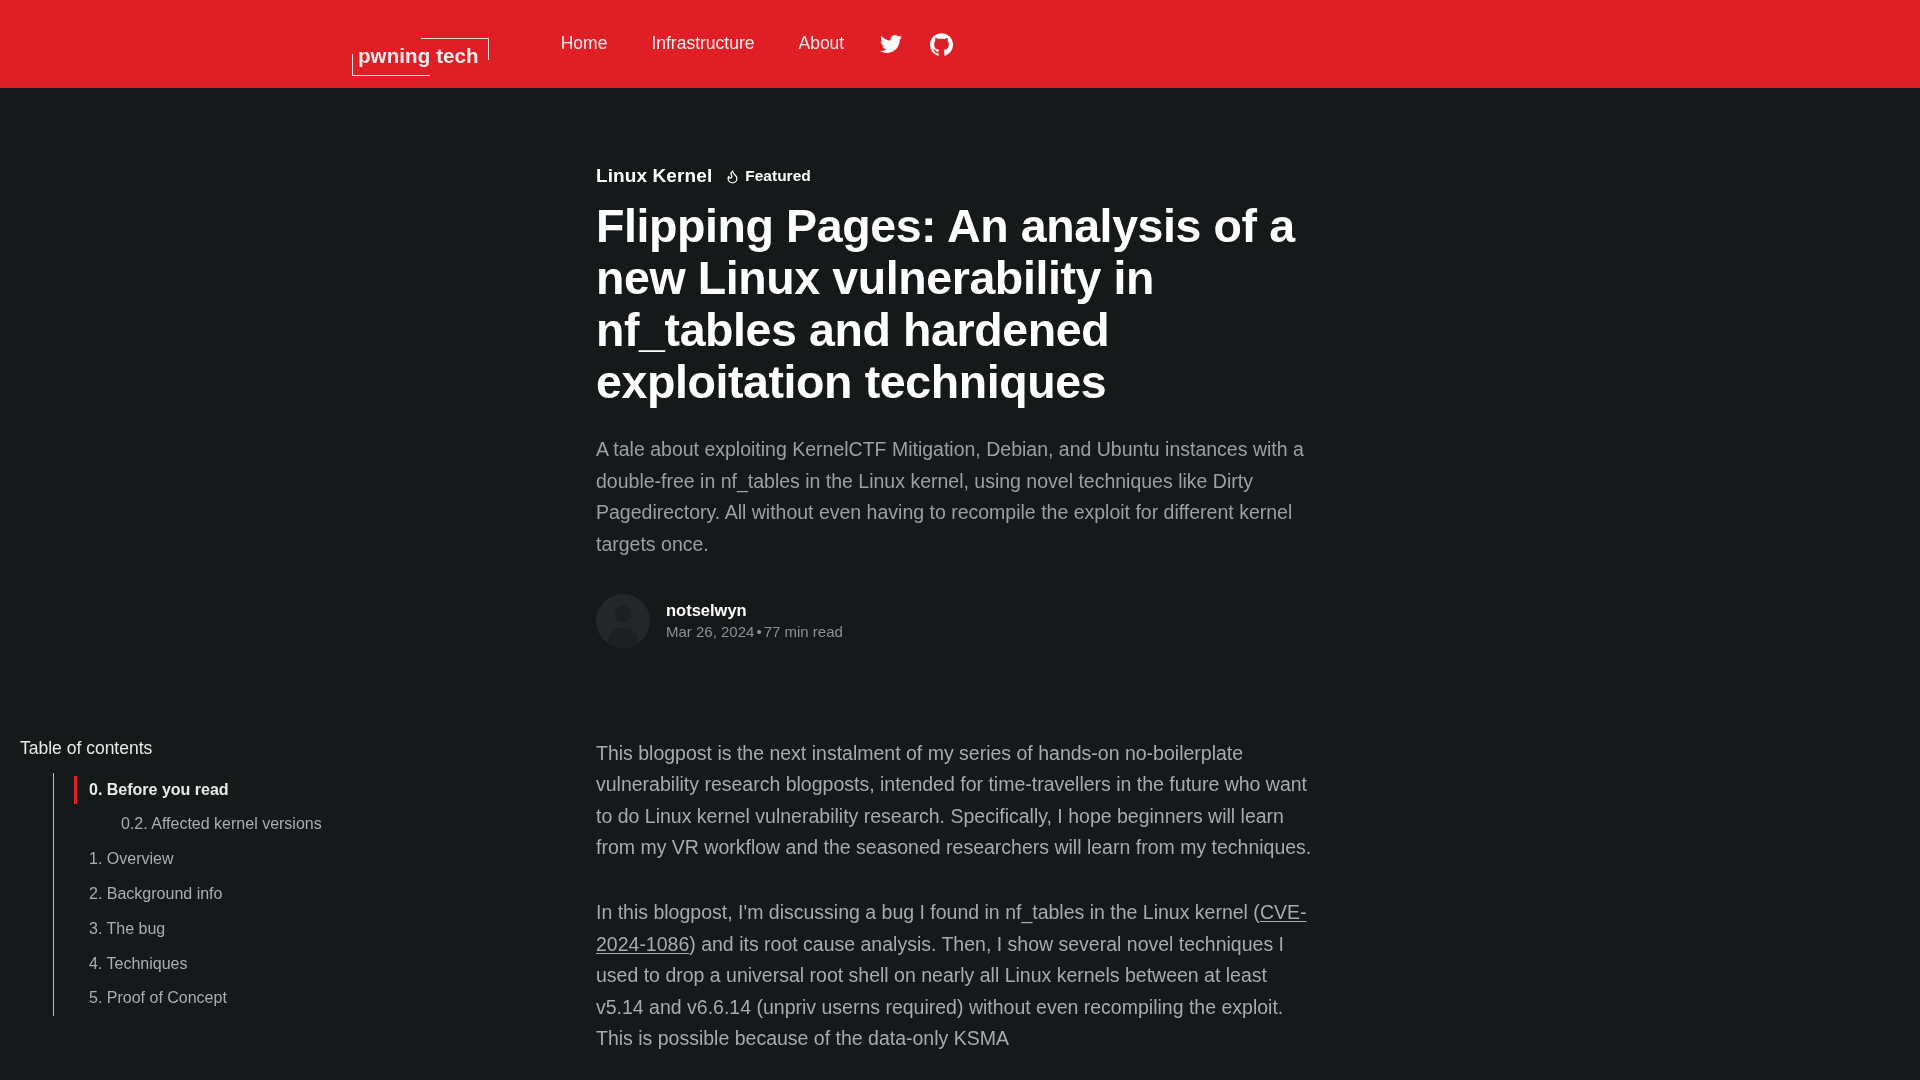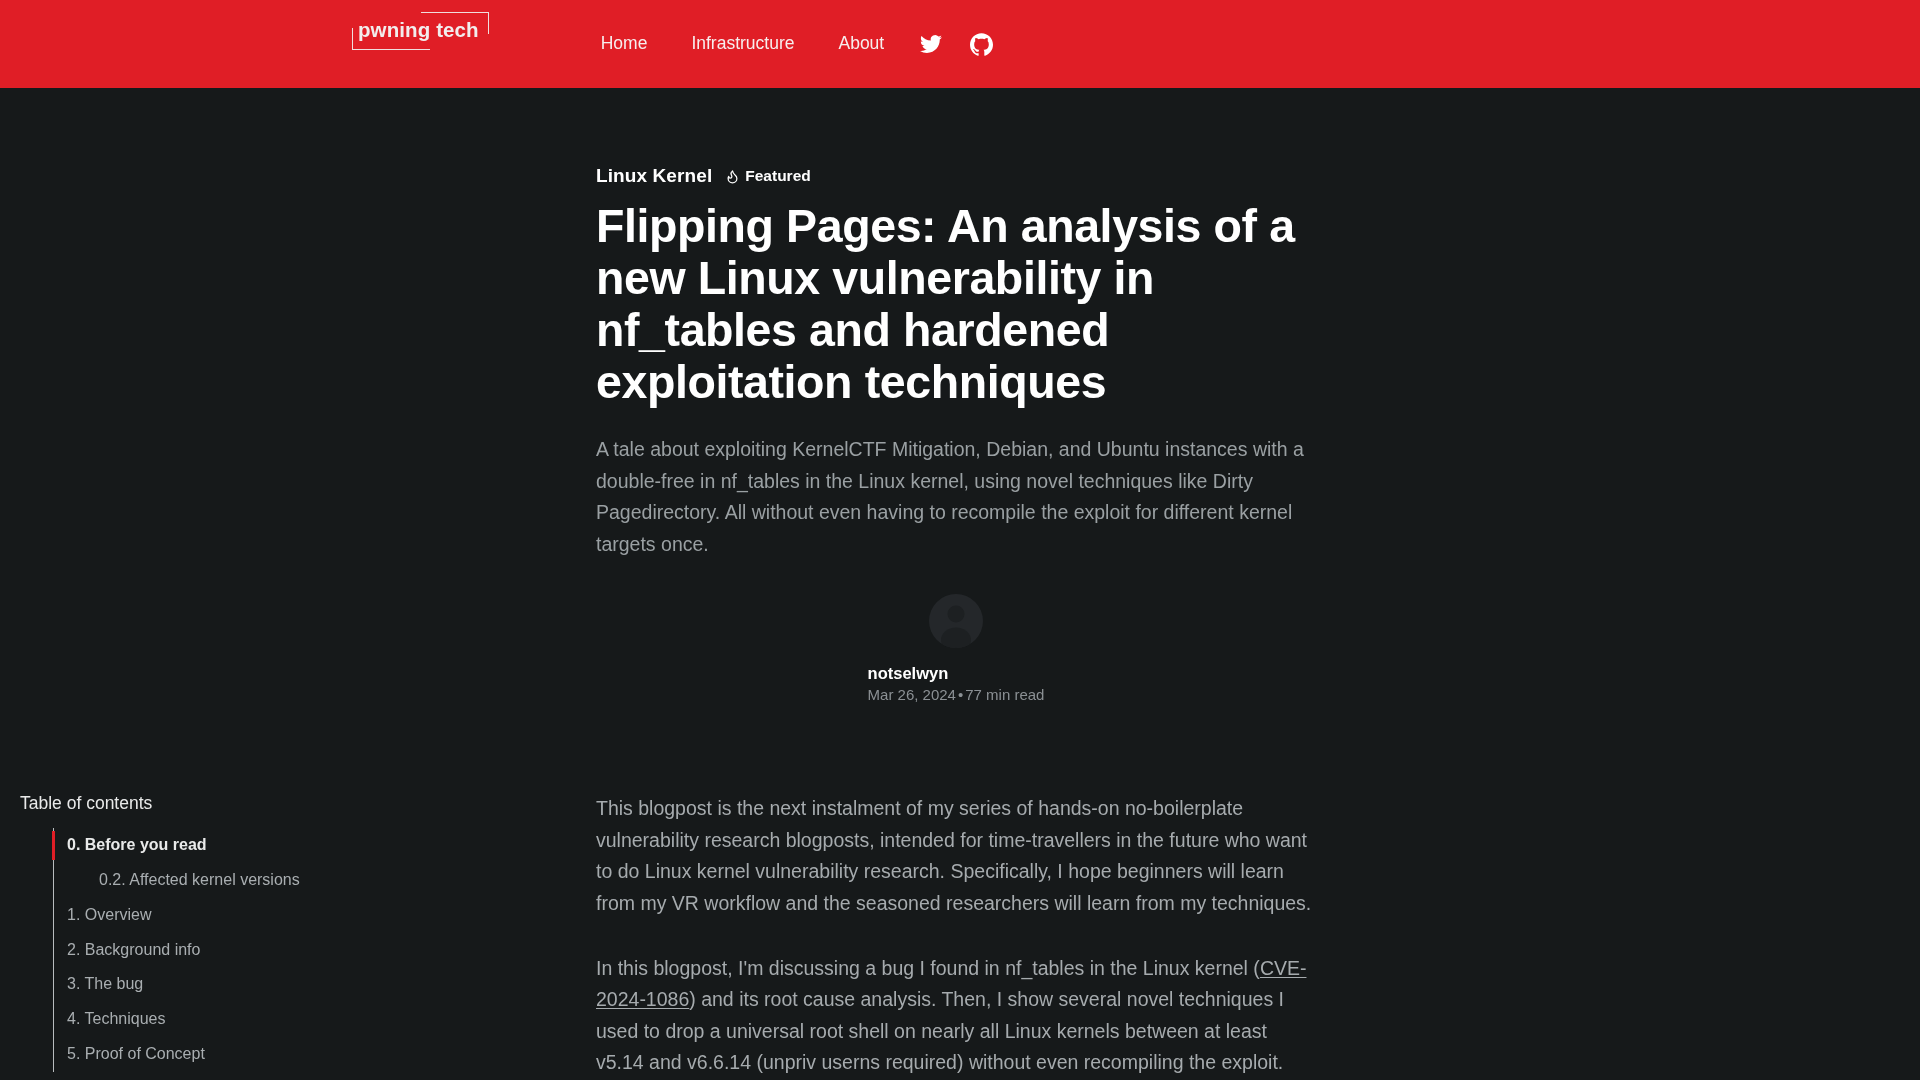--- a/index.html
+++ b/index.html
@@ -17,23 +17,22 @@
   .site-header {
     height: 88px;
     background: #e01e26;
     display: flex;
     align-items: center;
     position: relative;
     z-index: 10;
   }
   .header-inner {
     display: flex;
-    align-items: flex-start;
+    align-items: flex-end;
     padding-left: 352px;
-    gap: 40px;
   }
 
   
   .logo {
     position: relative;
     display: inline-block;
     padding: 2px 10px 4px 6px;
     margin-right: 50px;
     text-decoration: none;
   }
@@ -149,21 +148,20 @@
     line-height: 1.62;
     font-weight: 400;
     max-width: 722px;
     margin-bottom: 33px;
   }
 
   .byline {
     display: flex;
     align-items: center;
     gap: 16px;
-    flex-direction: column;
   }
   .avatar {
     width: 54px;
     height: 54px;
     border-radius: 50%;
     background: #24272a;
     flex: 0 0 54px;
     display: flex;
     align-items: flex-end;
     justify-content: center;
@@ -204,20 +202,21 @@
     color: #e9eaea;
     font-size: 17.5px;
     font-weight: 400;
     margin-bottom: 14px;
     padding-left: 0;
   }
   .toc-list {
     list-style: none;
     border-left: 1.5px solid #b8bcbe;
     margin-left: 33px;
+    padding-left: 22px;
   }
   .toc-item {
     position: relative;
     padding: 7px 0 7px 13px;
   }
   .toc-item.active::before {
     content: "";
     position: absolute;
     left: -2.5px;
     top: 3px;

